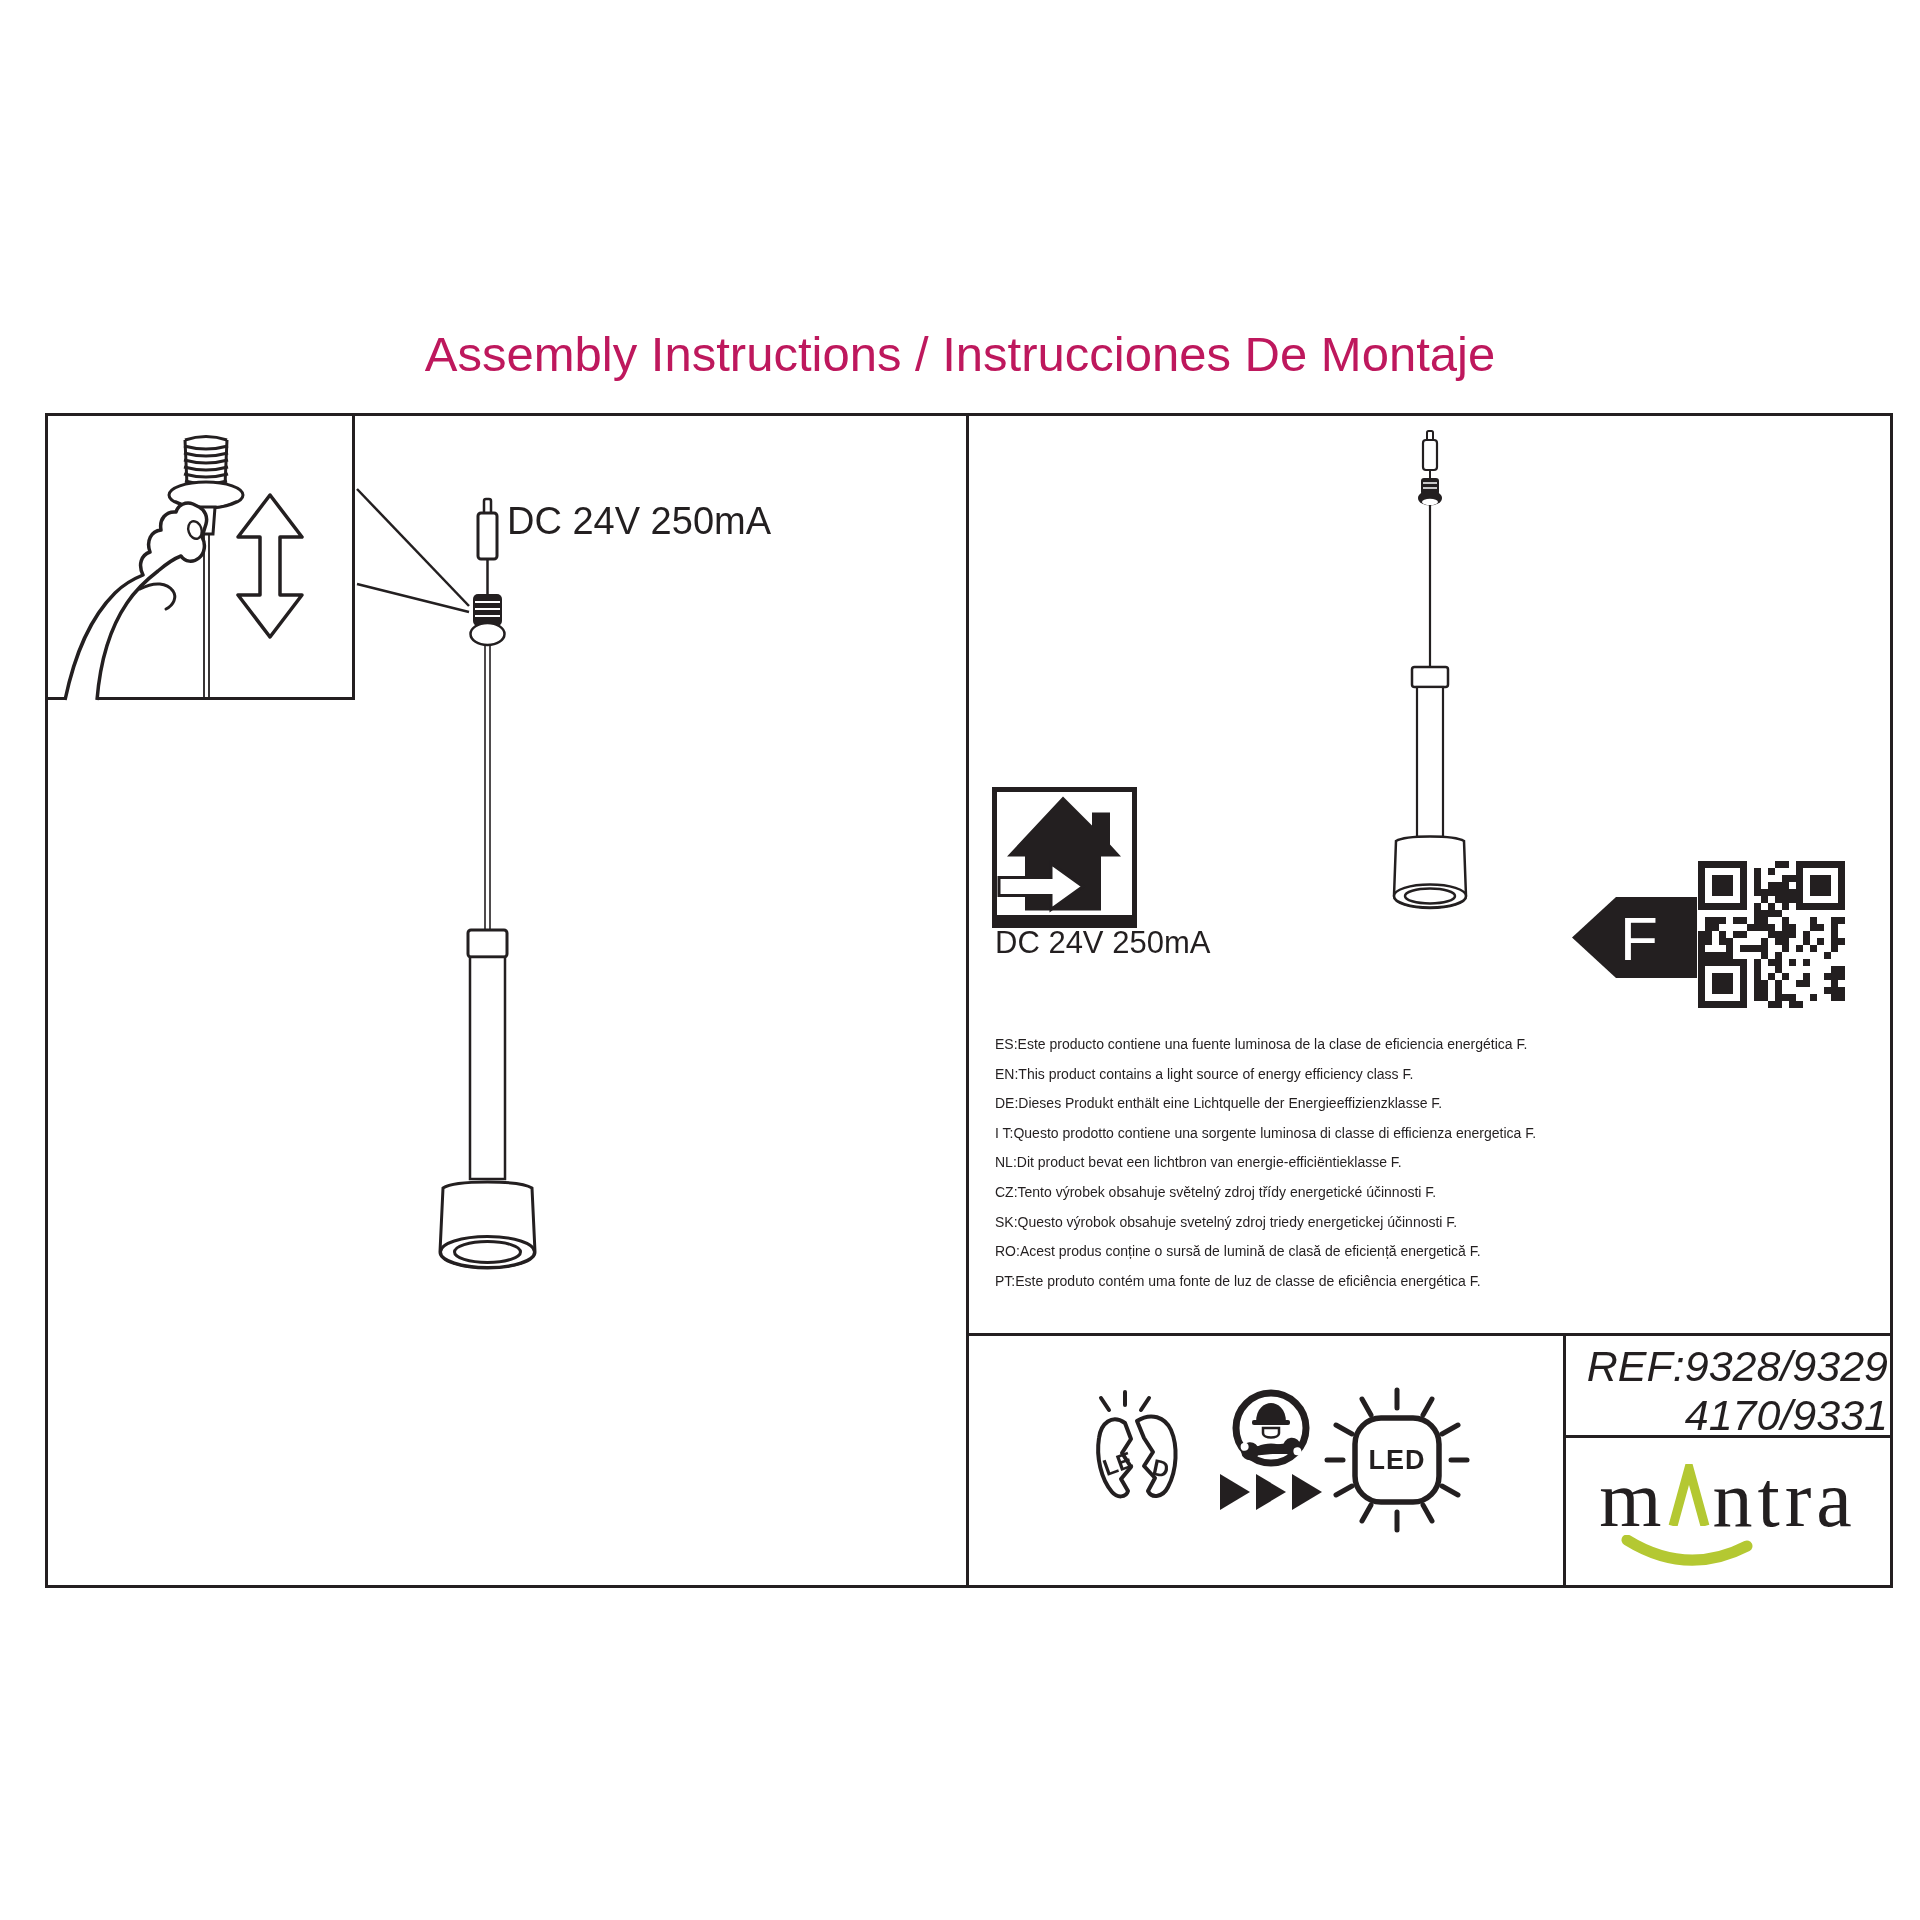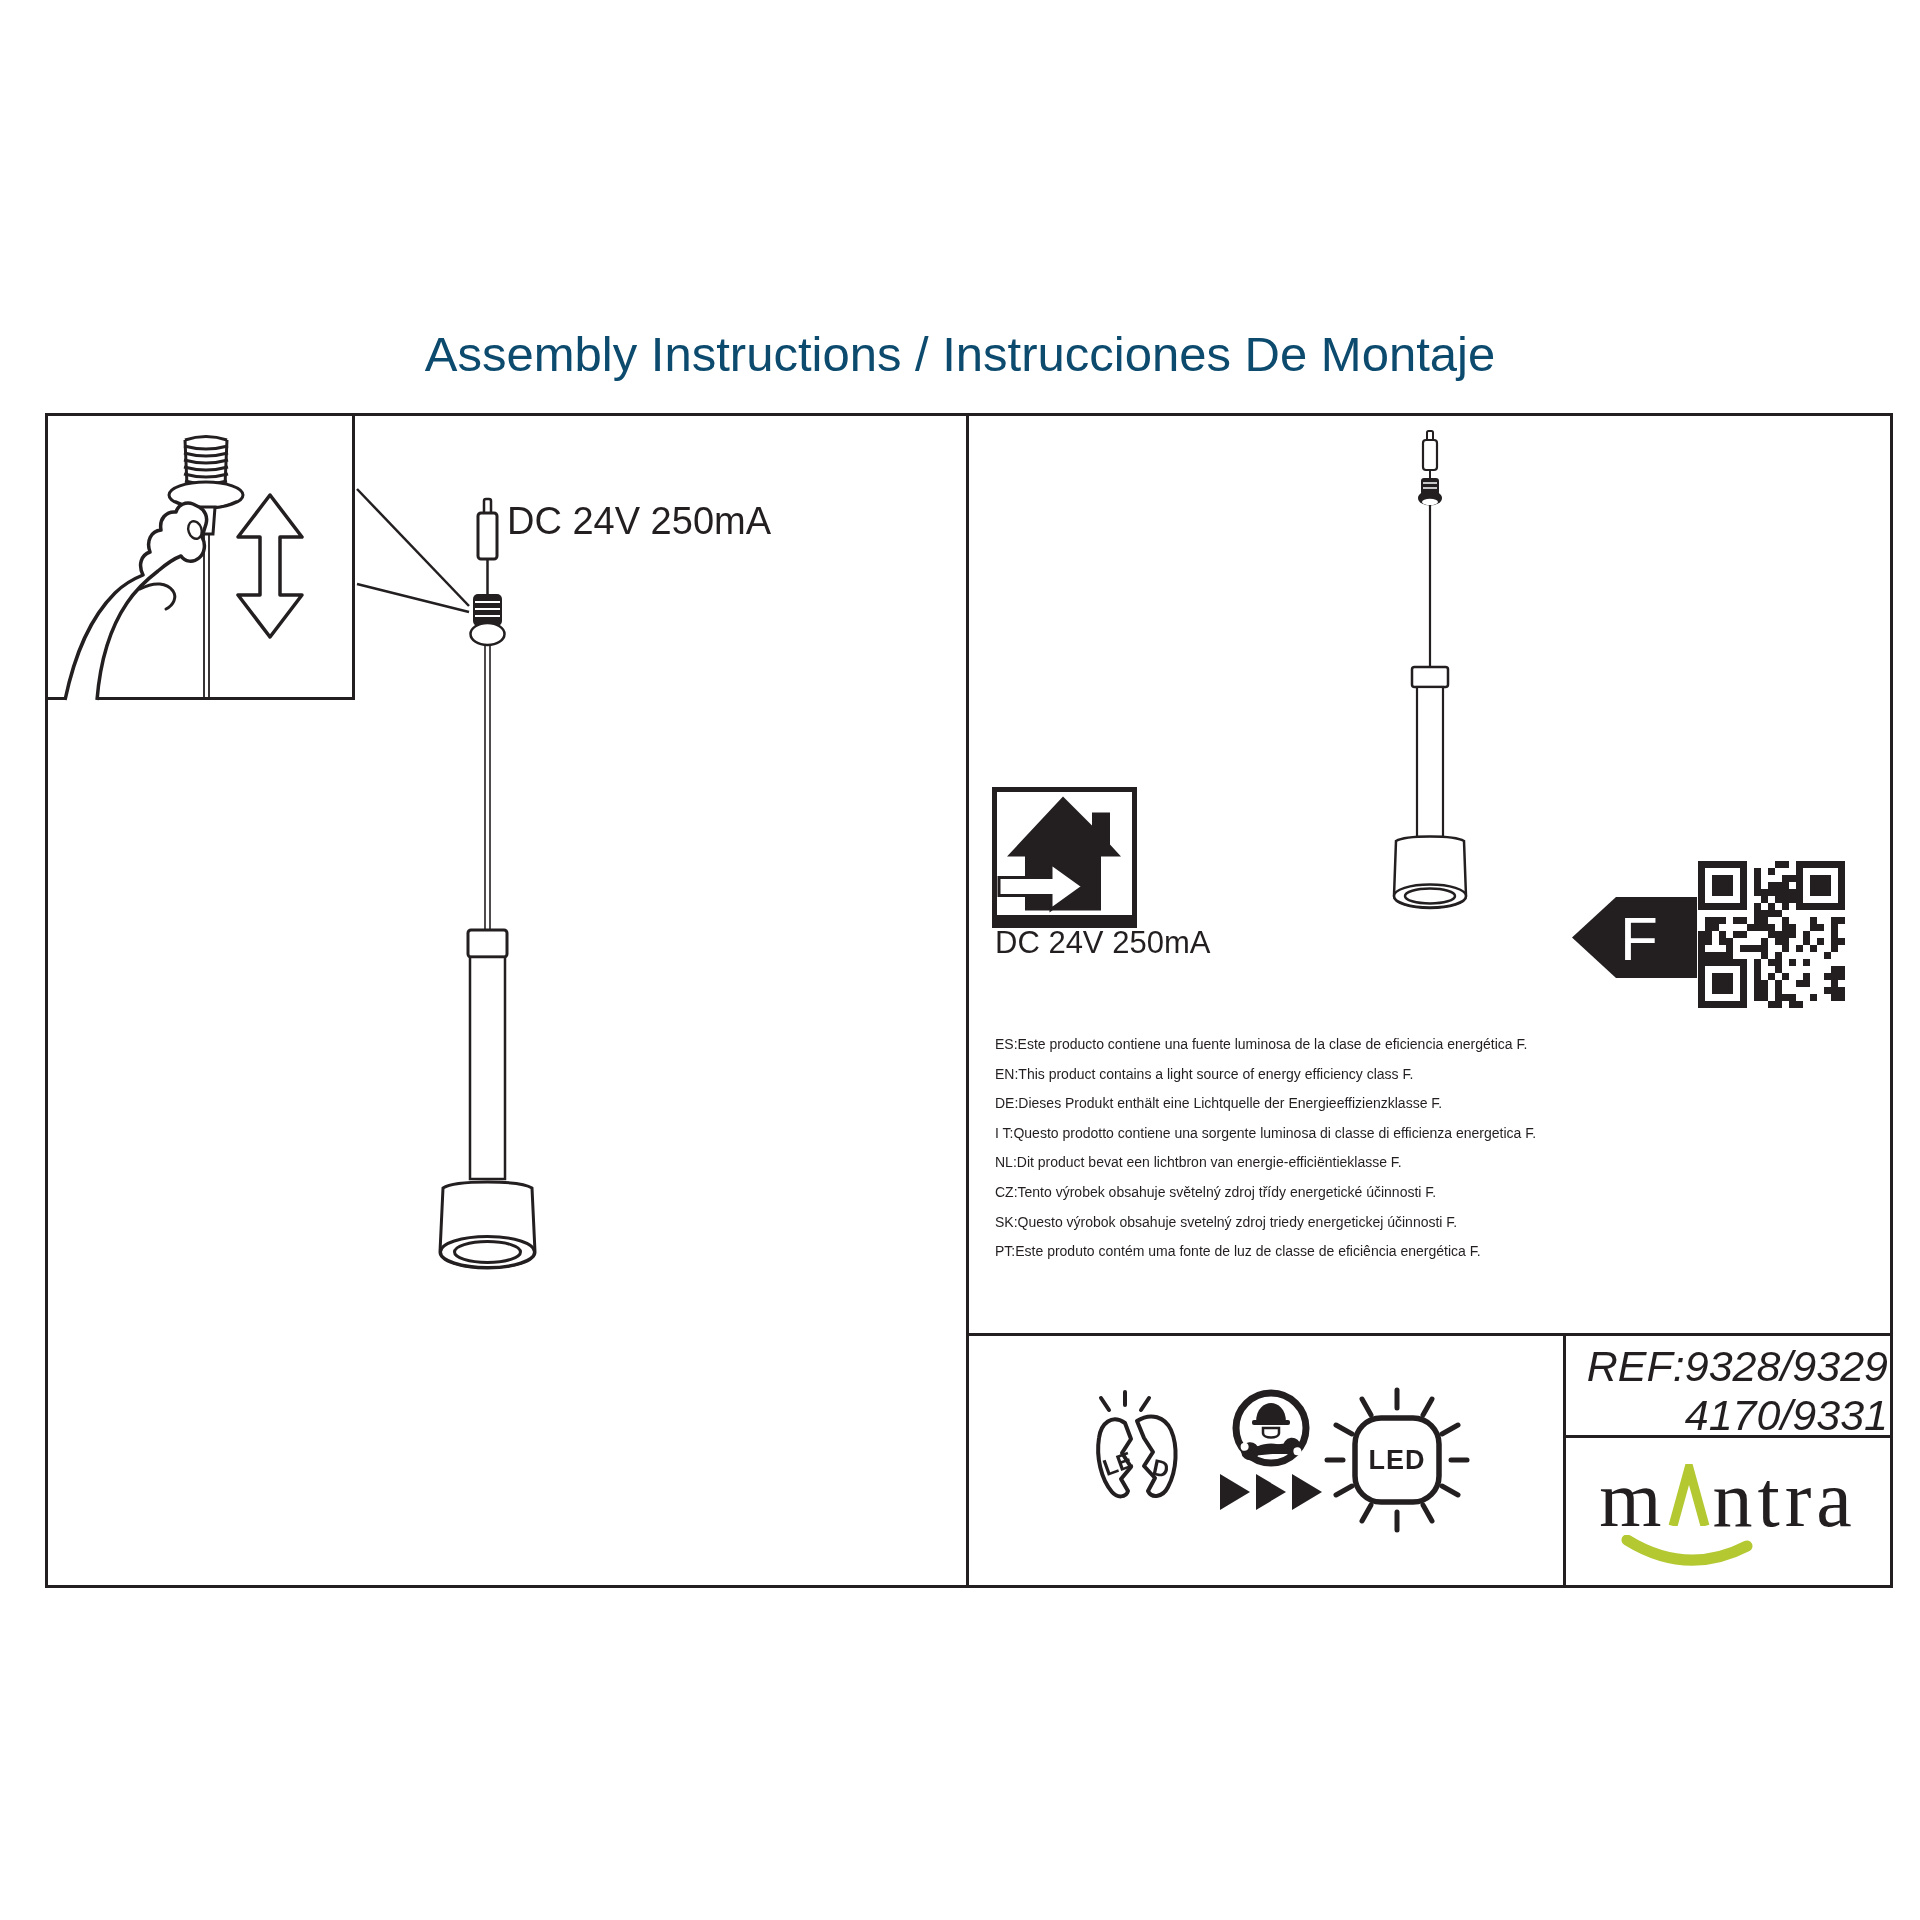--- a/index.html
+++ b/index.html
@@ -1,21 +1,21 @@
 <!DOCTYPE html>
 <html><head>
 <meta charset="utf-8">
 <style>
   * { margin:0; padding:0; box-sizing:border-box; }
   html,body { background:#ffffff; }
   .page { position:relative; width:1920px; height:1920px; background:#fff;
           font-family:"Liberation Sans", sans-serif; color:#231f20; overflow:hidden; }
 
   .title { position:absolute; top:326px; left:0; width:100%; text-align:center;
-           font-size:49px; color:#0c4a6e; }
+           font-size:49px; color:#be185d; }
 
   .hline { position:absolute; height:3px; background:#231f20; }
   .vline { position:absolute; width:3px;  background:#231f20; }
   .frame { position:absolute; border:3px solid #231f20; background:transparent; }
 
   .art { position:absolute; left:0; top:0; width:1920px; height:1920px; pointer-events:none; }
 
   .dc-left { position:absolute; left:507px; top:500px; font-size:38px; }
 
   .spec-block { position:absolute; left:995px; top:924px; font-size:31px; line-height:38px; }
@@ -383,20 +383,21 @@
   </div>
 
   <div class="lang-block">
     <div>ES:Este producto contiene una fuente luminosa de la clase de eficiencia energética F.</div>
     <div>EN:This product contains a light source of energy efficiency class F.</div>
     <div>DE:Dieses Produkt enthält eine Lichtquelle der Energieeffizienzklasse F.</div>
     <div>I T:Questo prodotto contiene una sorgente luminosa di classe di efficienza energetica F.</div>
     <div>NL:Dit product bevat een lichtbron van energie-efficiëntieklasse F.</div>
     <div>CZ:Tento výrobek obsahuje světelný zdroj třídy energetické účinnosti F.</div>
     <div>SK:Questo výrobok obsahuje svetelný zdroj triedy energetickej účinnosti F.</div>
+    <div>RO:Acest produs conține o sursă de lumină de clasă de eficiență energetică F.</div>
     <div>PT:Este produto contém uma fonte de luz de classe de eficiência energética F.</div>
   </div>
 
   <svg class="footer-icons" viewBox="0 0 420 170">
     <g stroke="#231f20" fill="none" stroke-width="4" stroke-linejoin="round" stroke-linecap="round">
       <path d="M57,47 C44,38 33,47 31,62 C28,81 33,103 44,116 C49,122 58,122 60,115 L53,103 L63,91 L54,77 L63,63 Z" fill="#ffffff"></path>
       <path d="M69,45 C83,36 97,41 103,54 C110,70 109,94 100,111 C95,121 84,123 80,115 L87,102 L76,90 L85,76 L76,62 Z" fill="#ffffff"></path>
       <path d="M41,34 L33,22"></path>
         <path d="M57,29 L57,16"></path>
         <path d="M73,34 L81,22"></path>

